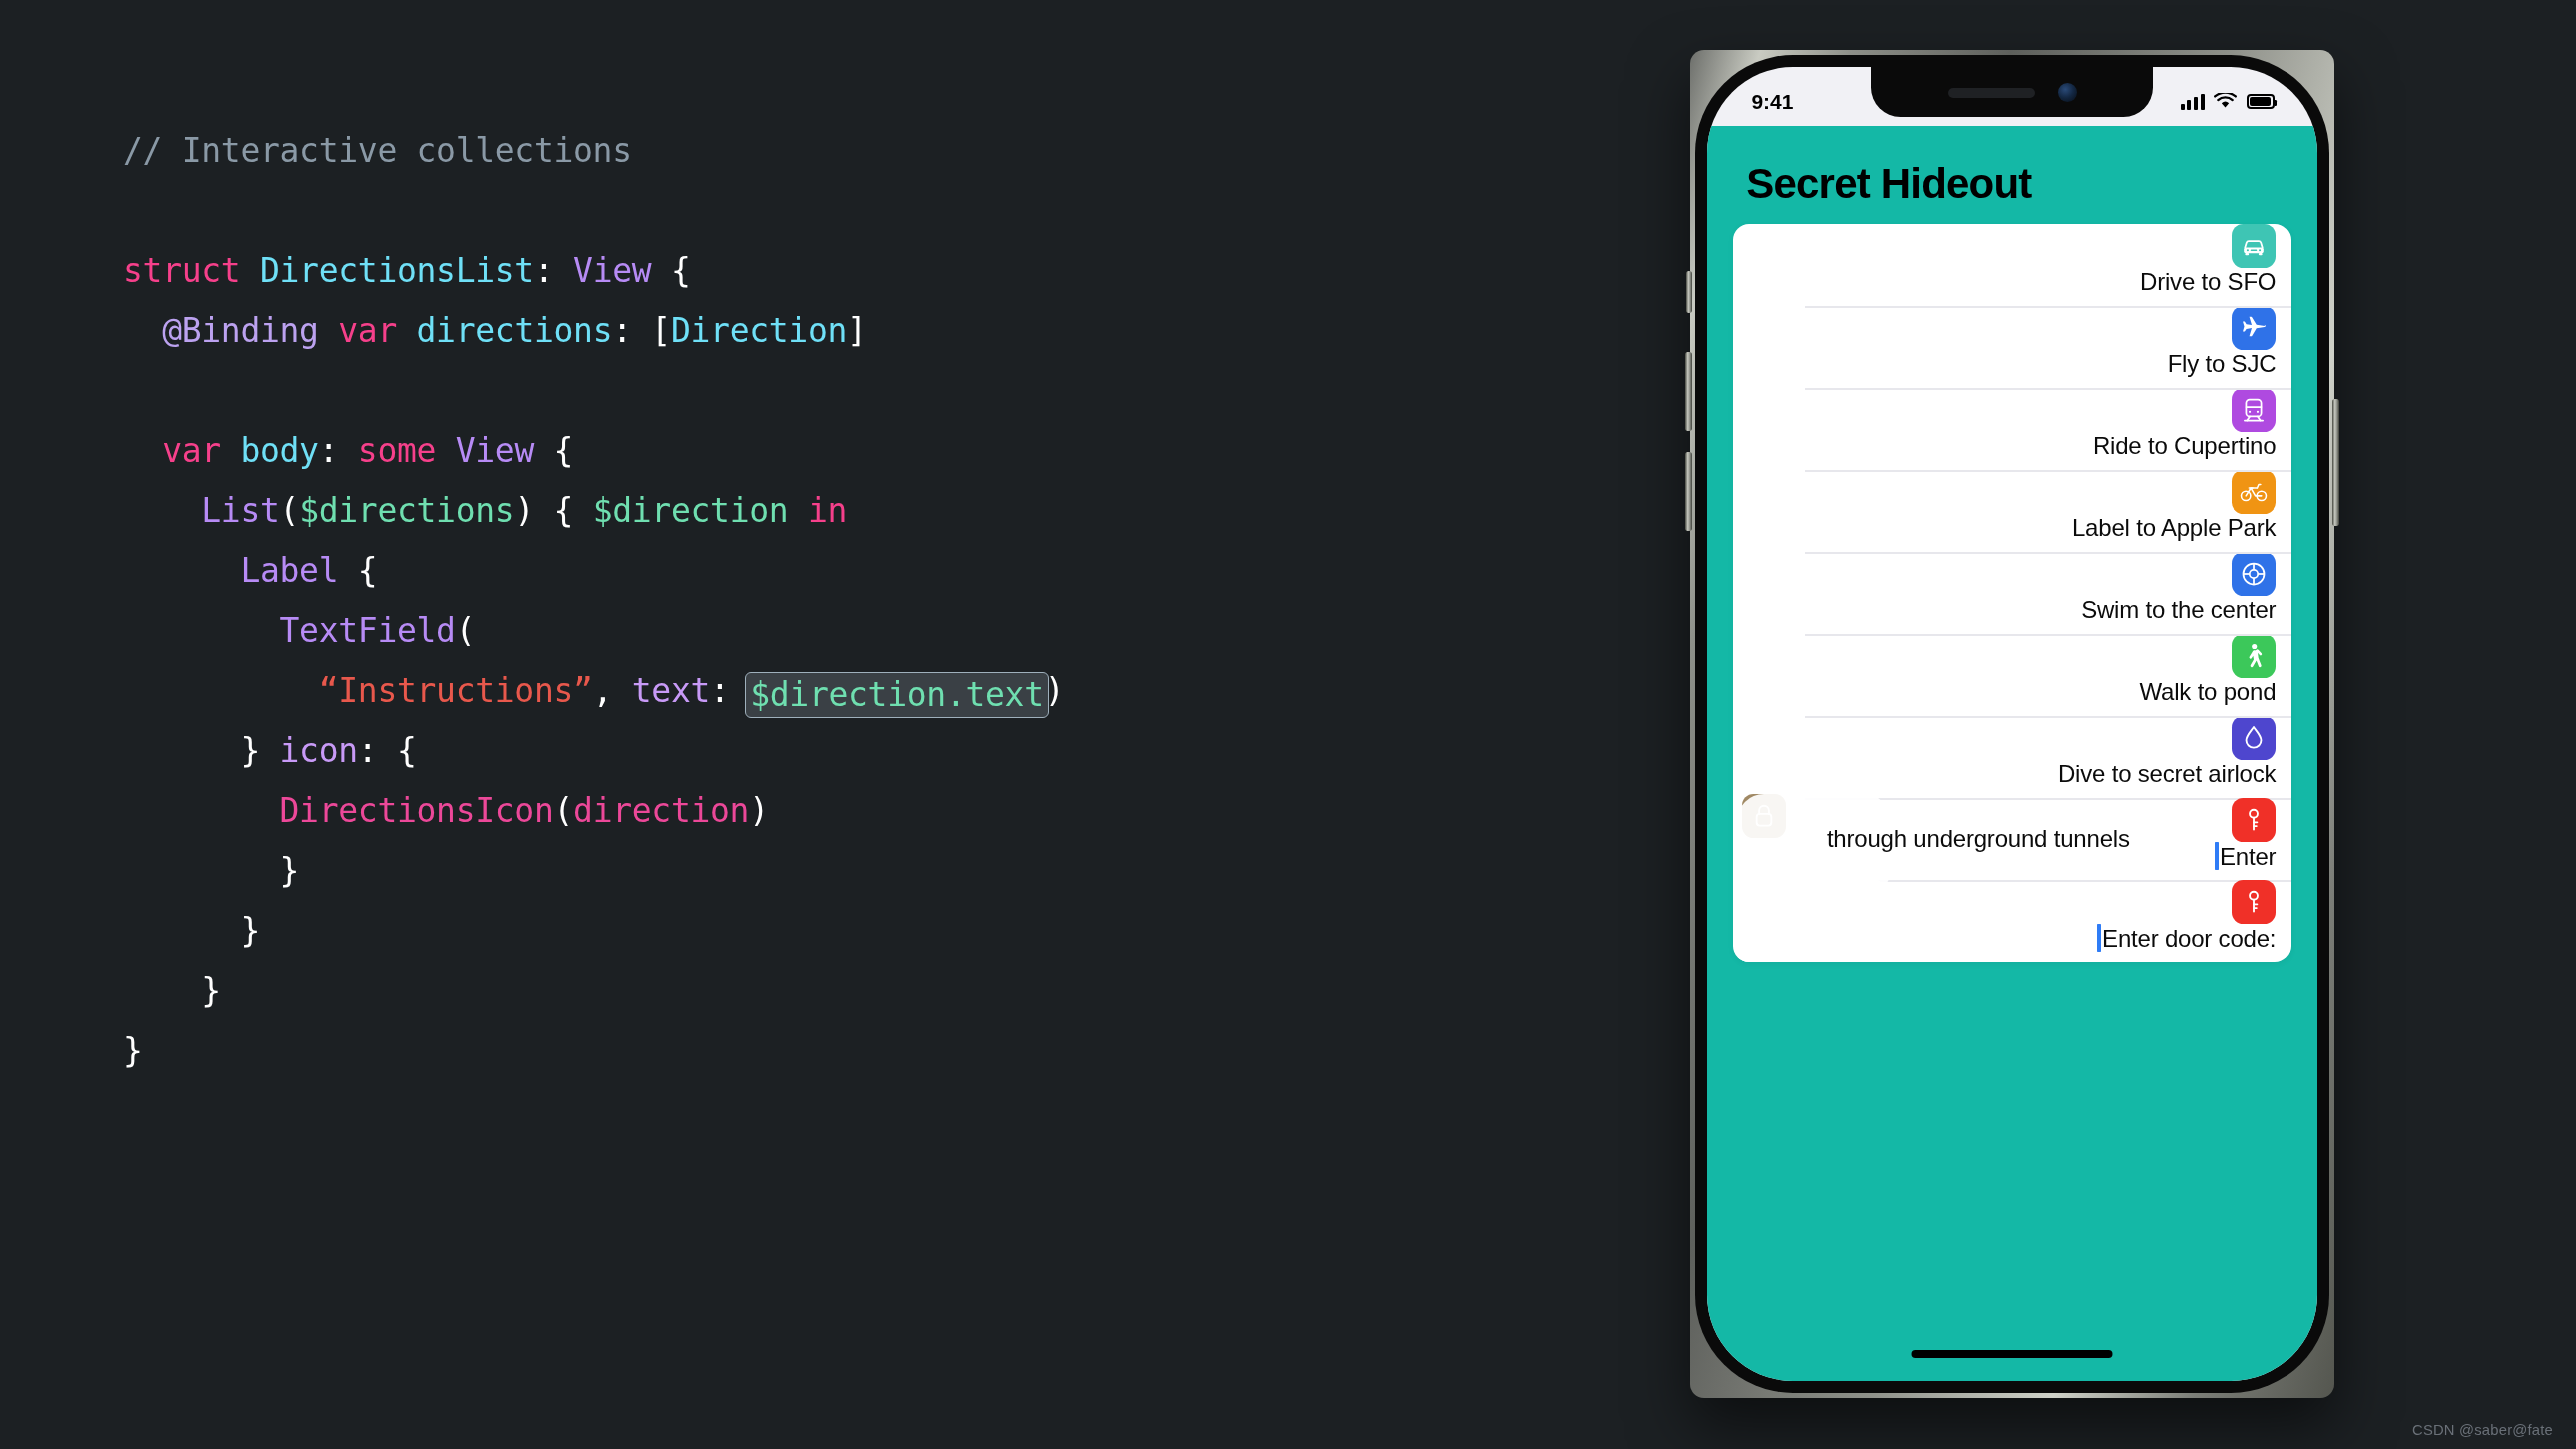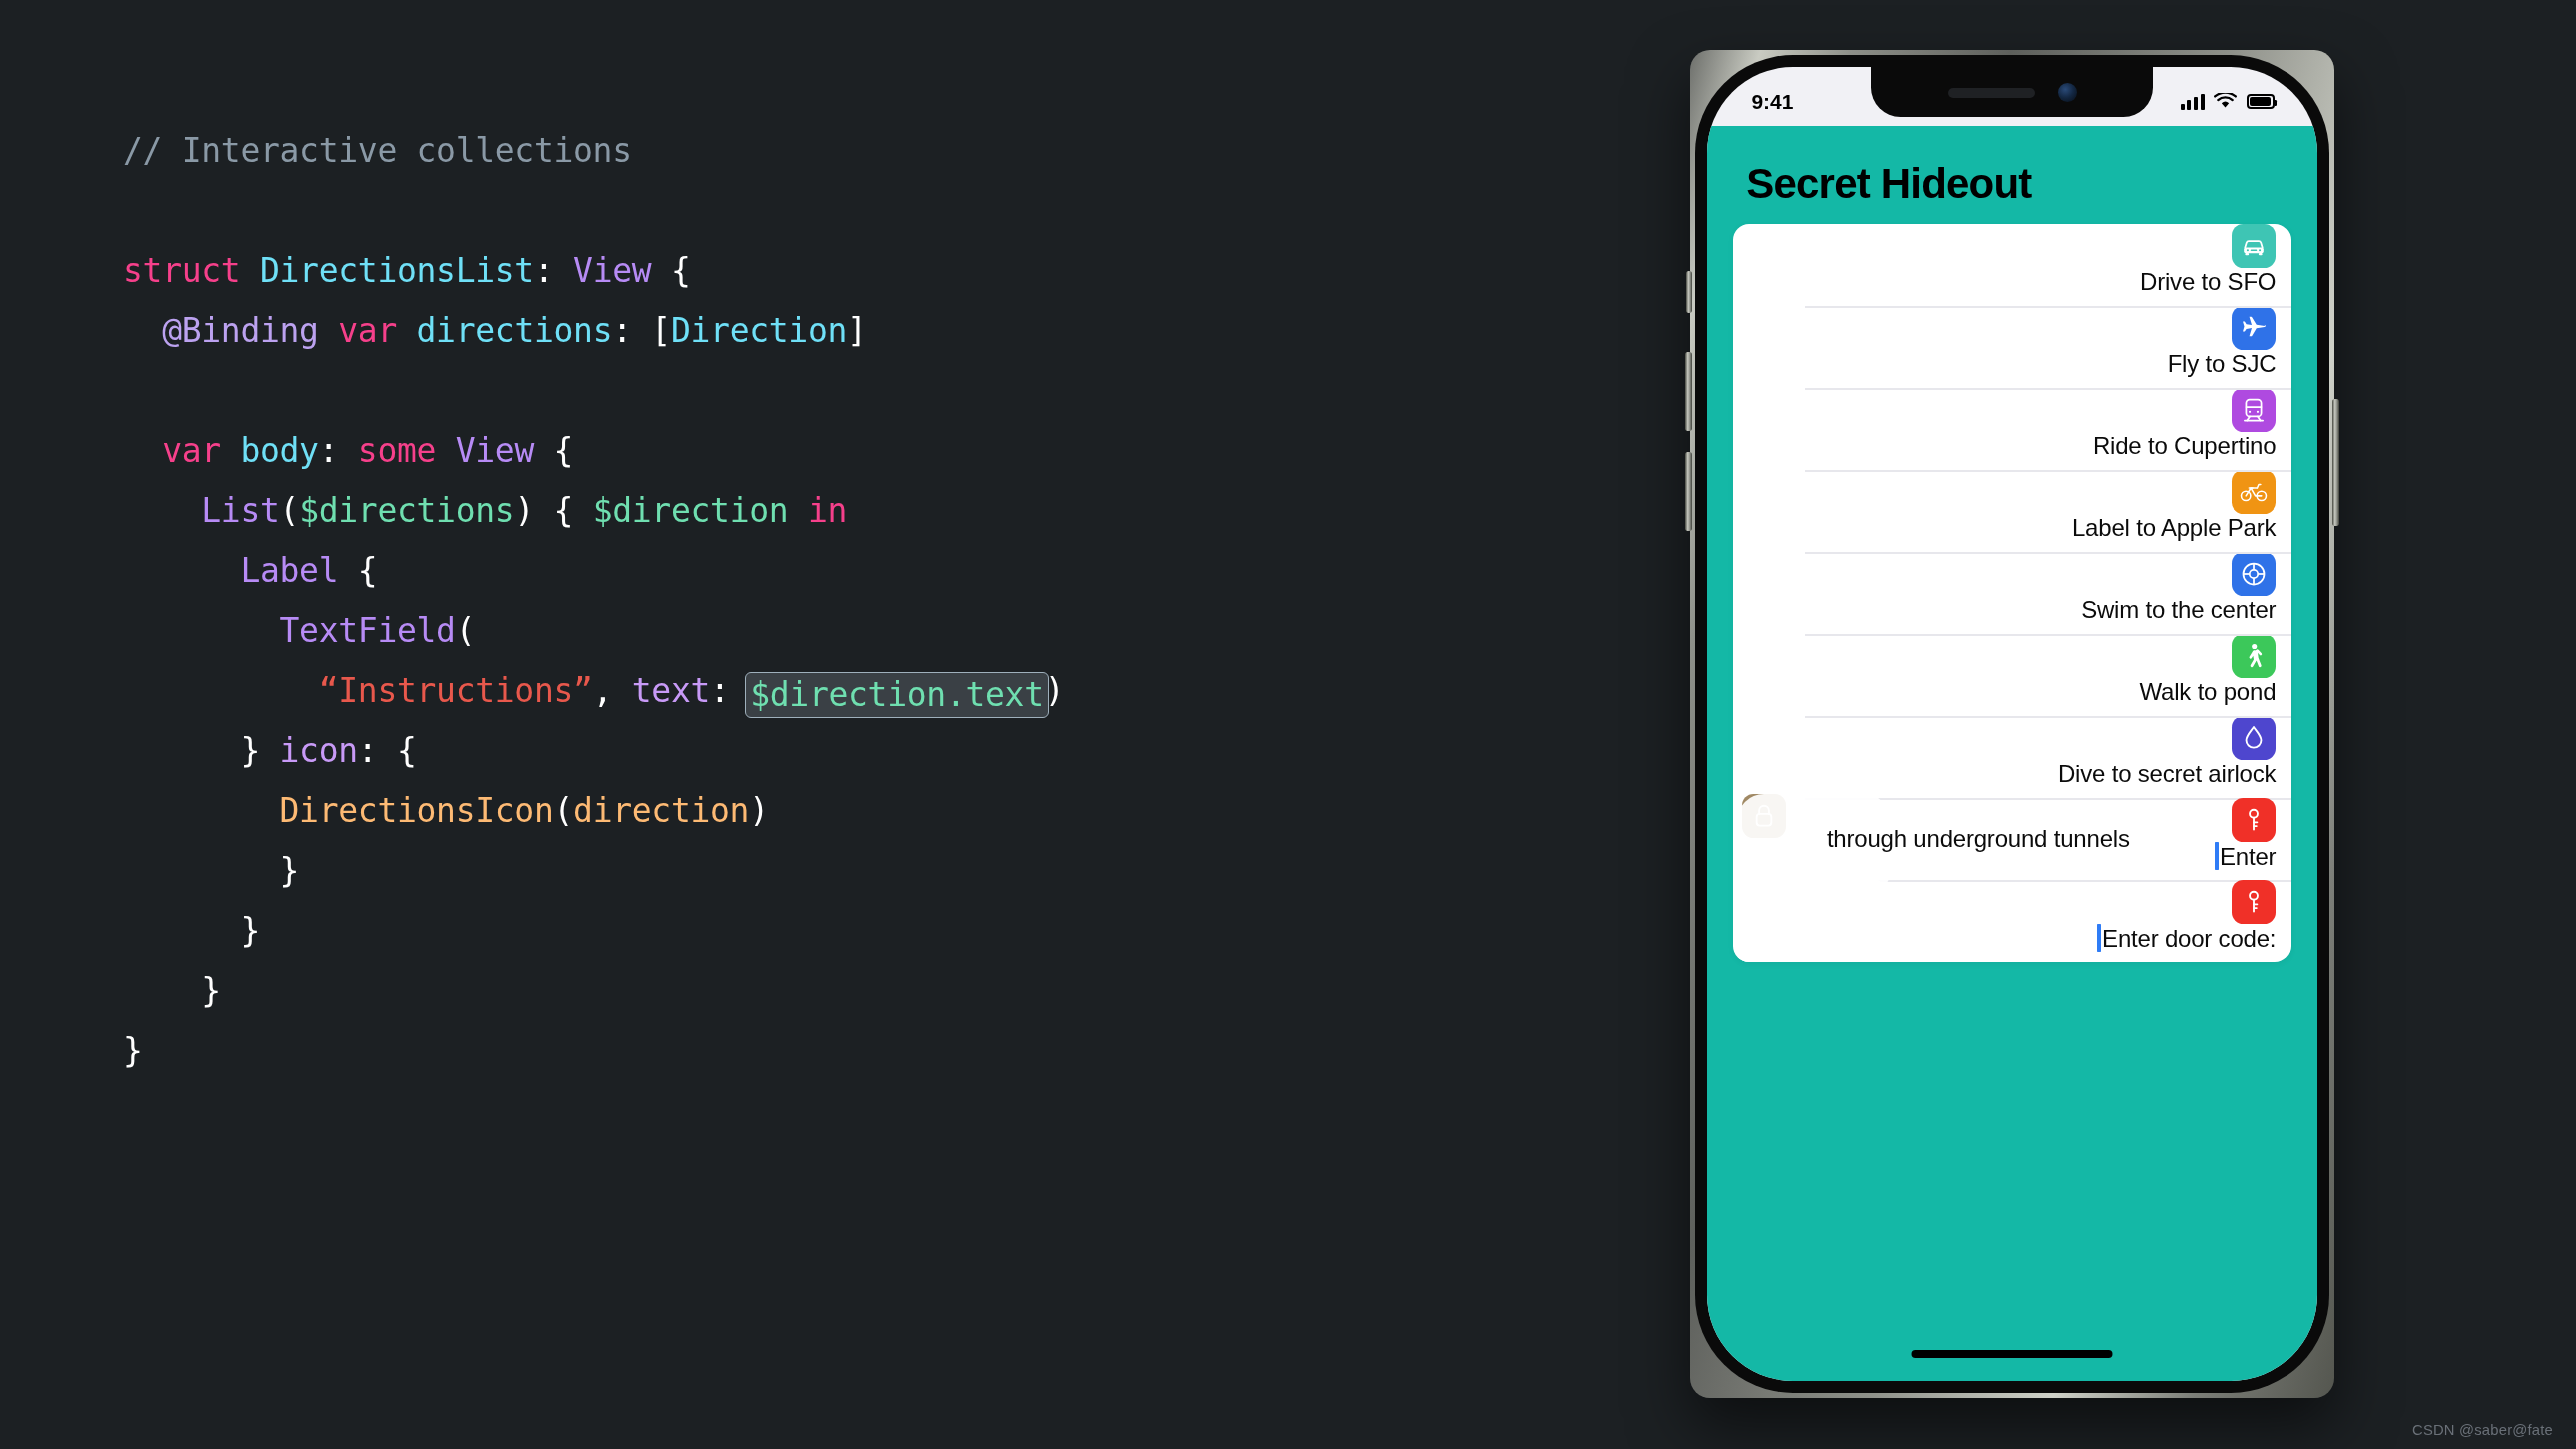--- a/index.html
+++ b/index.html
@@ -26,40 +26,40 @@
   }
   .code-line { height:60px; color:#FFFFFF; }
   .cmt  { color:#8A99A6; }
   .kw   { color:#F6408B; font-weight:normal; }
   .typ  { color:#6FE0F7; }
   .type2{ color:#B78BF5; }
   .prop { color:#C89AF7; }
   .attr { color:#BCA2F0; }
   .str  { color:#E8584C; }
   .bind { color:#6FDFB0; }
-  .mem  { color:#fdba74; }
+  .mem  { color:#ec4899; }
   .pln  { color:#FFFFFF; }
 
   .token-box {
     display:inline-block;
     background:#3A4045;
     border:1.3px solid #9FB0BC;
     border-radius:6px;
     padding:0 4px;
     margin:0 -4px;
     line-height:44px;
     vertical-align:-4px;
   }
 
   
   .phone-wrap { position:absolute; left:1690px; top:50px; width:644px; height:1348px; }
 
   .phone-outer {
     position:absolute; inset:0;
-    border-radius:20px;
+    border-radius:14px;
     background:linear-gradient(105deg,#6d6f6b 0%,#c9cbc2 7%,#8e9089 16%,#5e605c 32%,#8f918a 54%,#cfd1c8 72%,#7c7e78 86%,#54564f 100%);
     box-shadow:0 27px 60px rgba(0,0,0,0.55);
     padding:2px;
   }
   .phone-body {
     position:absolute; inset:4.7px;
     border-radius:98px;
     background:#0A0A0A;
     padding:12.7px;
   }

